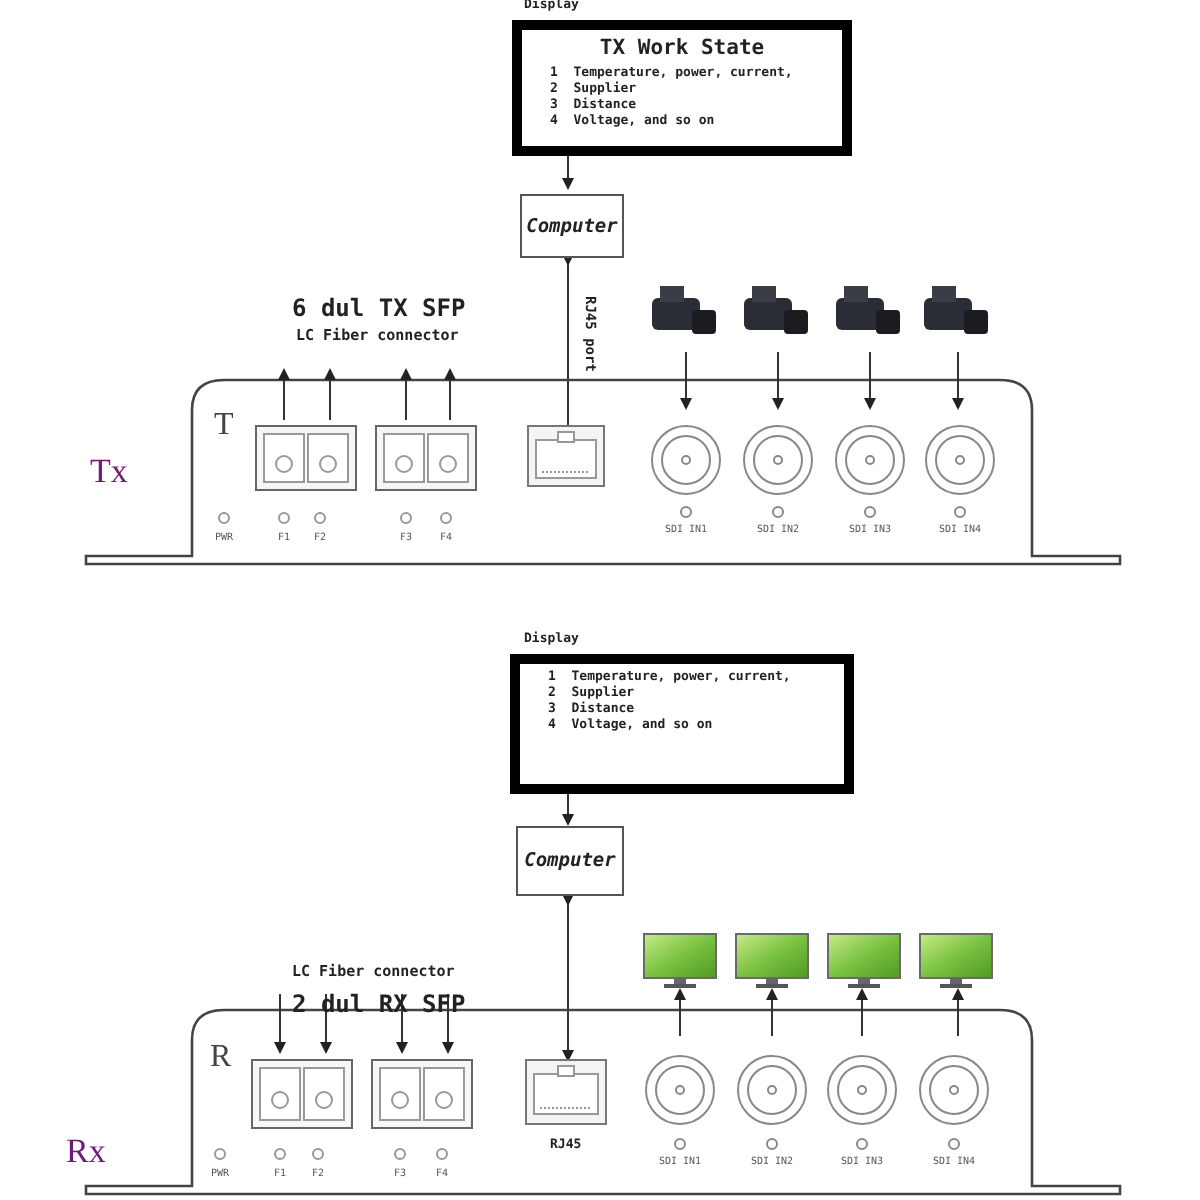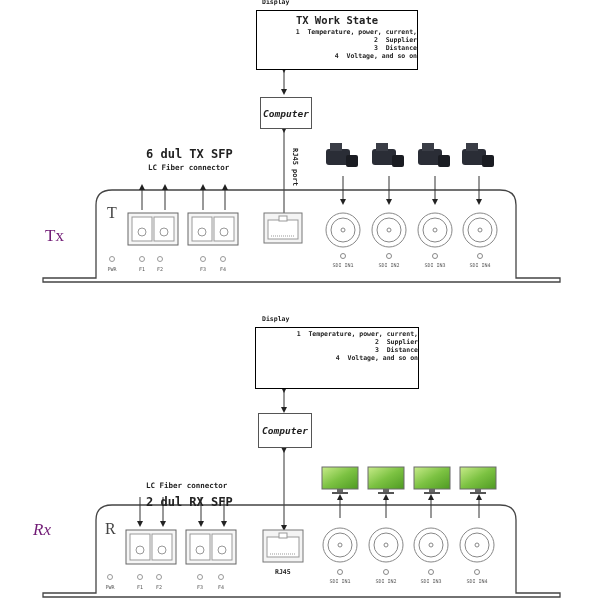--- a/index.html
+++ b/index.html
@@ -1,21 +1,21 @@
 <!DOCTYPE html>
 <html><head>
 <meta charset="utf-8">
 <style>
   html, body { margin:0; padding:0; background:#ffffff; }
   body { width:600px; height:600px; position:relative; overflow:hidden; font-family:"DejaVu Serif", serif; color:#222; }
   .abs { position:absolute; }
   .small { font-size:6.5px; font-weight:bold; font-family:"DejaVu Sans Mono", monospace; }
-  .state-box { border:1px solid #000000; background:#fff; }
+  .state-box { border:5px solid #000000; background:#fff; }
   .state-title { font-family:"DejaVu Sans Mono", monospace; font-weight:bold; font-size:10.5px; text-align:center; }
-  .state-list { font-family:"DejaVu Sans Mono", monospace; font-weight:bold; font-size:6.5px; line-height:8px;text-align:right; }
+  .state-list { font-family:"DejaVu Sans Mono", monospace; font-weight:bold; font-size:6.5px; line-height:8px; }
   .comp-box { border:1px solid #555; background:#fff; font-family:"DejaVu Sans Mono", monospace; font-weight:bold; font-size:9.5px; display:flex; align-items:center; justify-content:center;font-style:italic; }
   .label-big { font-family:"DejaVu Sans Mono", monospace; font-weight:bold; font-size:12px; }
   .label-lc { font-family:"DejaVu Sans Mono", monospace; font-weight:bold; font-size:7.5px; }
   .side-label { font-family:"Liberation Serif", serif; font-size:17px; color:#701a75; }
   .dev-letter { font-family:"Liberation Serif", serif; font-size:16px; color:#444; }
   .led-label { font-family:"DejaVu Sans Mono", monospace; font-size:5px; color:#555; text-align:center; width:30px; }
 </style>
 </head>
 <body>
 
@@ -247,21 +247,21 @@
     <div><span>1</span>&nbsp; <span>Temperature, power, current,</span></div>
     <div><span>2</span>&nbsp; <span>Supplier</span></div>
     <div><span>3</span>&nbsp; <span>Distance</span></div>
     <div><span>4</span>&nbsp; <span>Voltage, and so on</span></div>
   </div>
 </div>
 <div class="abs comp-box" style="left:258px;top:413px;width:52px;height:33px;">Computer</div>
 <div class="abs label-big" style="left:146px;top:463px;margin-top:32px;">2 dul RX SFP</div>
 <div class="abs label-lc" style="left:146px;top:481px;">LC Fiber connector</div>
 <div class="abs small" style="left:275px;top:568px;">RJ45</div>
-<div class="abs side-label" style="left:33px;top:520px;font-style:italic;">Rx</div>
+<div class="abs side-label" style="left:33px;top:566px;">Rx</div>
 <div class="abs dev-letter" style="left:105px;top:520px;">R</div>
 <div class="abs led-label" style="left:95px;top:584px;">PWR</div>
 <div class="abs led-label" style="left:125px;top:584px;">F1</div>
 <div class="abs led-label" style="left:144px;top:584px;">F2</div>
 <div class="abs led-label" style="left:185px;top:584px;">F3</div>
 <div class="abs led-label" style="left:206px;top:584px;">F4</div>
 <div class="abs led-label" style="left:325px;top:578px;">SDI IN1</div>
 <div class="abs led-label" style="left:371px;top:578px;">SDI IN2</div>
 <div class="abs led-label" style="left:416px;top:578px;">SDI IN3</div>
 <div class="abs led-label" style="left:462px;top:578px;">SDI IN4</div>

